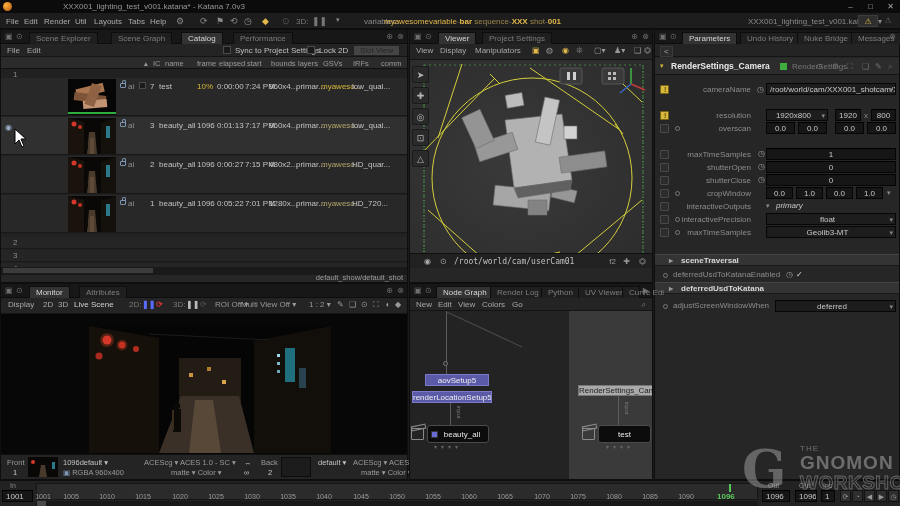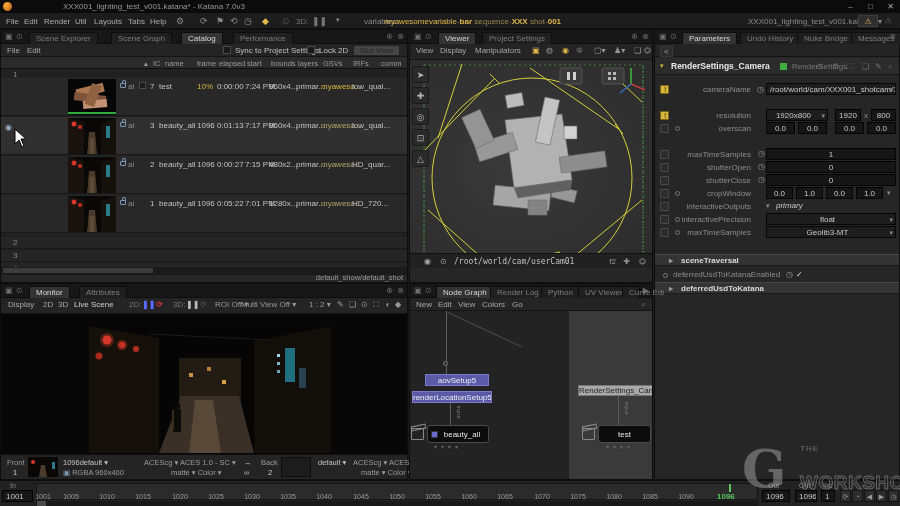--- a/index.html
+++ b/index.html
@@ -526,20 +526,25 @@
     <div class="prow" style="top:239px">
       <span class="pdot" style="left:8px"></span>
       <span class="abs" style="left:18px; top:1px; color:#8d8d8d">deferredUsdToKatanaEnabled</span>
       <span class="stopw" style="left:131px">◷</span>
       <span class="abs" style="left:141px; top:1px; color:#ddd">✓</span>
     </div>
     <div class="grp" style="top:252px">
       <span class="abs" style="left:14px; top:1px; color:#999">▸</span>
       <span class="abs" style="left:26px; top:1px">deferredUsdToKatana</span>
     </div>
+    <div class="prow" style="top:270px">
+      <span class="pdot" style="left:8px"></span>
+      <span class="abs" style="left:18px; top:1px; color:#8d8d8d">adjustScreenWindowWhen</span>
+      <div class="dd" style="left:120px; width:121px; top:0"><span>deferred</span><i>▾</i></div>
+    </div>
   </div>
 
   <div class="abs panel" id="monitor">
     <div class="tabstrip">
       <span class="chromeic" style="left:4px">▣</span>
       <span class="chromeic" style="left:15px">⊙</span>
       <span class="tab active" style="left:28px">Monitor</span>
       <span class="tab" style="left:78px">Attributes</span>
       <span class="chromeic" style="right:14px">⊕</span>
       <span class="chromeic" style="right:3px">⊗</span>
@@ -700,20 +705,21 @@
     <div class="trbtn" style="left:840px">⟳</div>
     <div class="trbtn" style="left:852px">◔</div>
     <div class="trbtn" style="left:864px">◀</div>
     <div class="trbtn" style="left:876px">▶</div>
     <div class="trbtn" style="left:888px">◷</div>
   </div>
 
   <div class="abs" id="watermark">
     <span id="wm-g">G</span>
     <span id="wm-the">THE</span>
+    <span id="wm-gnomon">GNOMON</span>
     <span id="wm-workshop">WORKSHOP</span>
   </div>
 
   <svg class="abs" id="cursor" style="left:14px; top:128px" width="14" height="20">
     <polygon points="1,1 1,16 5,12 8,19 10,18 7,11 12,11" fill="#fff" stroke="#000" stroke-width="1"></polygon>
   </svg>
 
 </div>
 
 </body></html>

